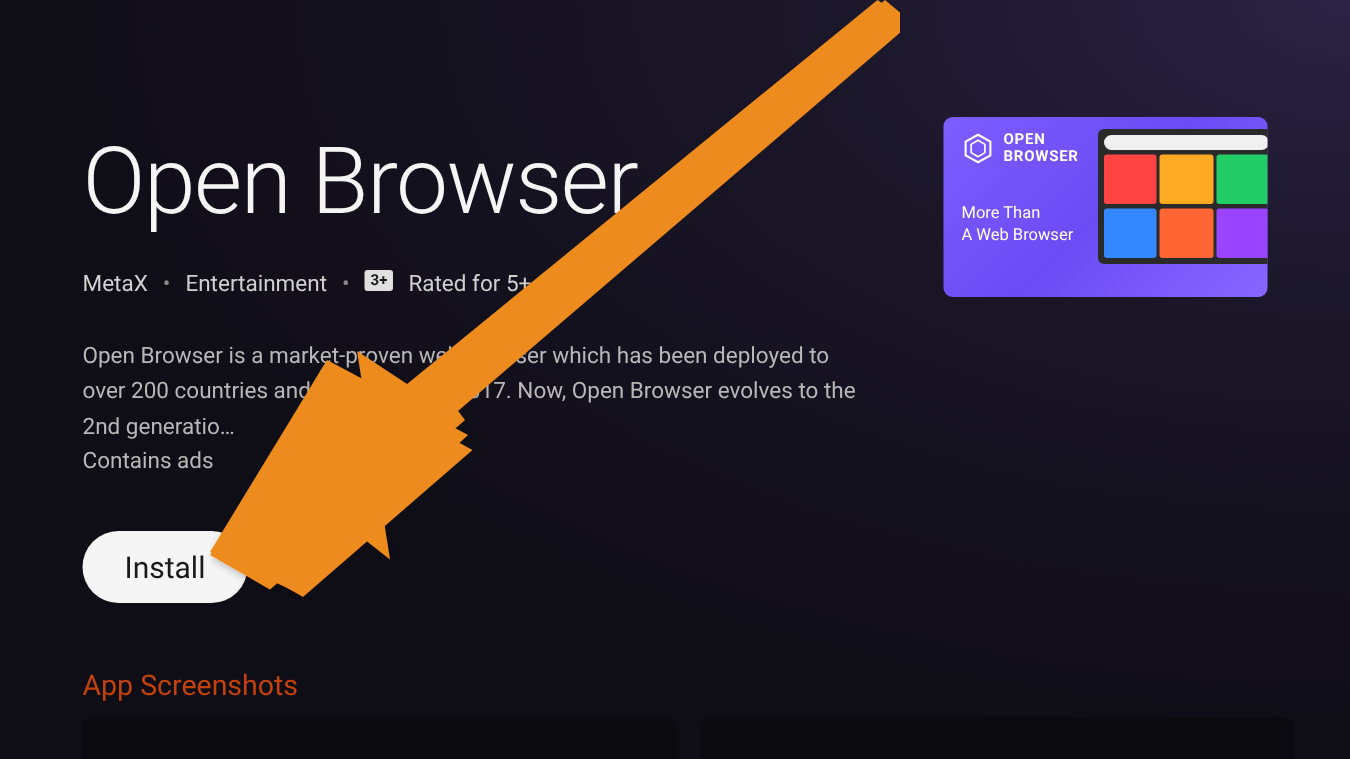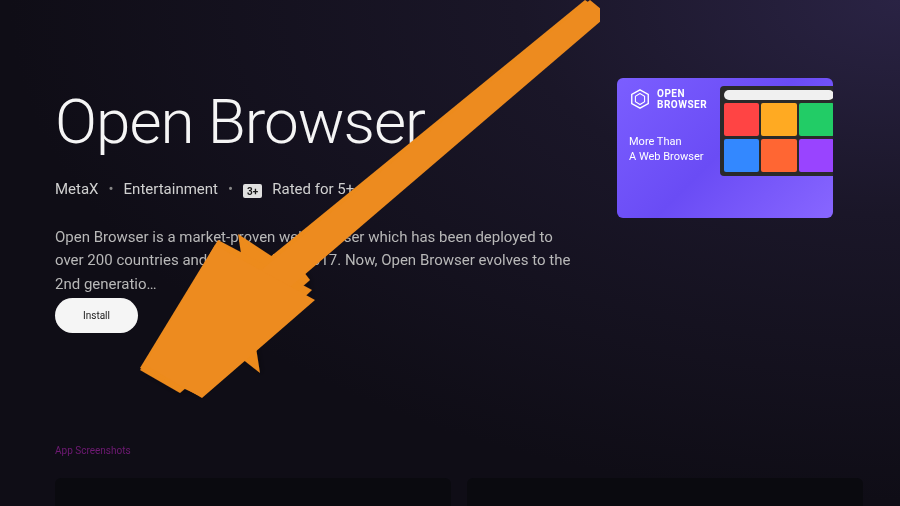--- a/index.html
+++ b/index.html
@@ -21,21 +21,21 @@
     }
     .app-title {
       font-size: 62px;
       font-weight: 300;
       color: #f5f5f5;
       letter-spacing: -1px;
       margin-bottom: 22px;
     }
     .meta-row {
       display: flex;
-      align-items: flex-end;
+      align-items: flex-start;
       gap: 10px;
       font-size: 15px;
       color: #d0d0d0;
       margin-bottom: 28px;
     }
     .meta-separator {
       color: #888;
     }
     .rating-badge {
       display: inline-flex;
@@ -62,31 +62,31 @@
       color: #b8b8b8;
       margin-top: 2px;
       margin-bottom: 38px;
     }
     .install-btn {
       background: #f5f5f5;
       color: #1a1a1a;
       border: none;
       border-radius: 999px;
       padding: 12px 28px;
-      font-size: 10px;
+      font-size: 20px;
       font-weight: 400;
       cursor: pointer;
       font-family: inherit;
     }
     .promo-card {
       position: absolute;
       top: 78px;
-      right: 67px;
+      right: 55px;
       width: 216px;
-      height: 140px;
+      height: 120px;
       background: linear-gradient(135deg, #7b5eff 0%, #6a4cf5 50%, #8866ff 100%);
       border-radius: 6px;
       overflow: hidden;
       padding: 10px 12px;
     }
     .promo-header {
       display: flex;
       align-items: center;
       gap: 6px;
       margin-bottom: 8px;
@@ -132,22 +132,22 @@
       flex: 1;
     }
     .promo-preview-tile {
       flex: 1;
       border-radius: 2px;
     }
     .section-label {
       position: absolute;
       left: 55px;
       top: 445px;
-      font-size: 10px;
-      color: #701a75;
+      font-size: 19px;
+      color: #c2410c;
     }
     .screenshots-row {
       position: absolute;
       left: 55px;
       top: 478px;
       display: flex;
       gap: 16px;
     }
     .screenshot-placeholder {
       width: 396px;
@@ -171,20 +171,21 @@
   <div class="meta-row">
     <span>MetaX</span>
     <span class="meta-separator">•</span>
     <span>Entertainment</span>
     <span class="meta-separator">•</span>
     <span class="rating-badge">3+</span>
     <span>Rated for 5+</span>
   </div>
 
   <p class="description">Open Browser is a market-proven web browser which has been deployed to over 200 countries and regions since 2017. Now, Open Browser evolves to the 2nd generatio…</p>
+  <p class="contains-ads">Contains ads</p>
 
   <button class="install-btn">Install</button>
 </div>
 
 <div class="promo-card">
   <div class="promo-header">
     <svg class="promo-logo" viewBox="0 0 24 24">
       <polygon points="12,2 21,7 21,17 12,22 3,17 3,7" fill="none" stroke="#fff" stroke-width="1.5"></polygon>
       <polygon points="12,6 17,9 17,15 12,18 7,15 7,9" fill="none" stroke="#fff" stroke-width="1.2"></polygon>
     </svg>

